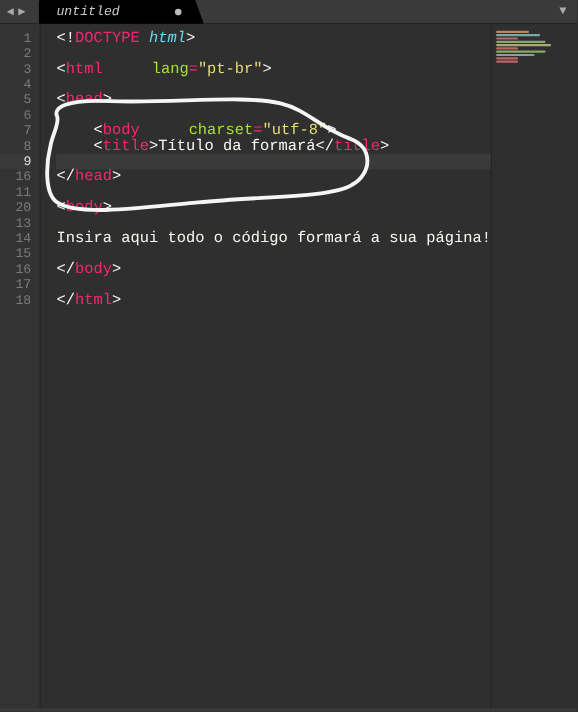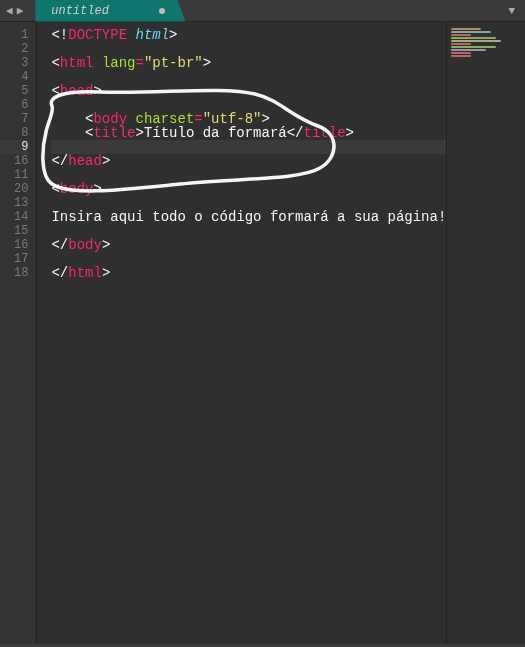--- a/index.html
+++ b/index.html
@@ -26,21 +26,21 @@
     padding-left: 6px;
   }
   .nav-arrow {
     color: #aaa;
     font-size: 11px;
     cursor: pointer;
   }
   .tab {
     display: flex;
     align-items: center;
-    background: #0f766e;
+    background: #000000;
     height: 22px;
     padding: 0 18px 0 16px;
     margin-left: 8px;
     border-top-right-radius: 6px;
     border-top-left-radius: 2px;
     color: #ccc;
     font-size: 12px;
     font-style: italic;
     position: relative;
     clip-path: polygon(0 0, calc(100% - 8px) 0, 100% 100%, 0 100%);
@@ -87,21 +87,21 @@
     background: #2f2f2f;
   }
   .code-line { height: 14px; white-space: pre; }
   .current-line {
     background: #3a3a3a;
   }
   .p  { color: #f7f7f7; }   
   .dt { color: #f92672; }   
   .kw { color: #66d9ef; font-style: italic; } 
   .tg { color: #f92672; }   
-  .at { color: #a6e22e; }   
+  .at { color: #a6e22e; margin-left: 36px; }   
   .op { color: #f92672; }   
   .st { color: #e6db74; }   
   .tx { color: #f8f8f2; }   
 
   .minimap {
     width: 80px;
     background: #2f2f2f;
     border-left: 1px solid #222;
     padding: 6px 4px;
   }

